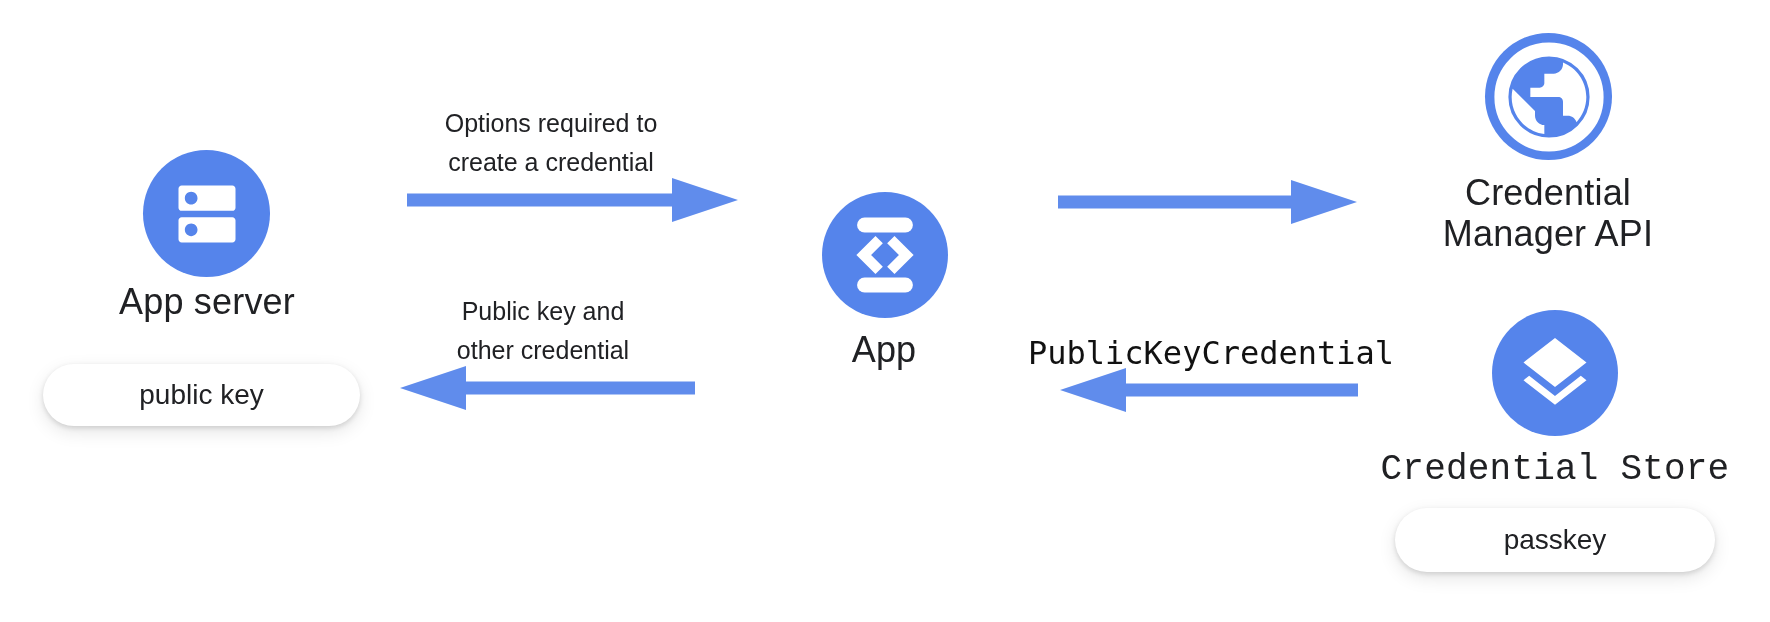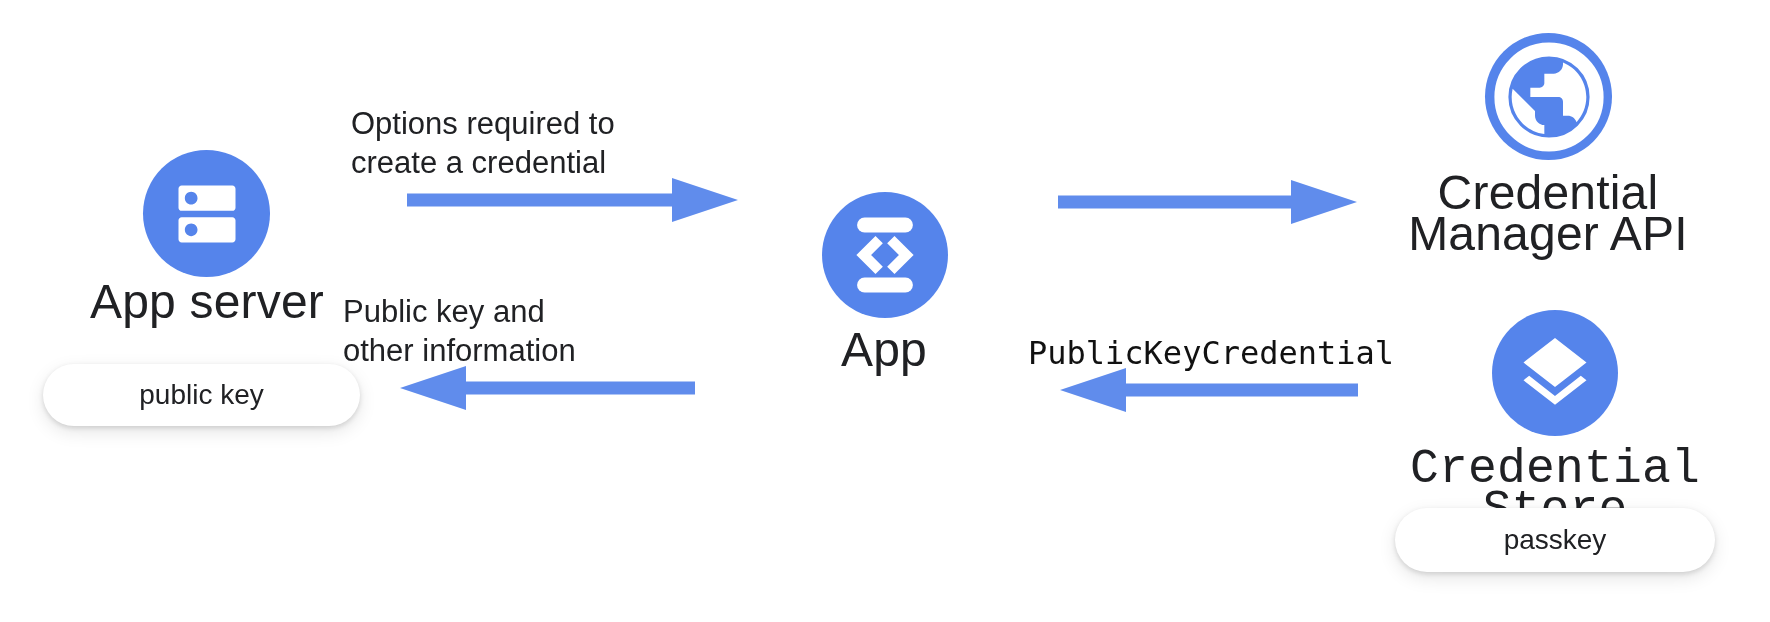--- a/index.html
+++ b/index.html
@@ -23,34 +23,34 @@
     background: #5584EB;
     display: flex;
     align-items: center;
     justify-content: center;
   }
 
   
   .node-label {
     position: absolute;
     color: #202124;
-    font-size: 48px;
+    font-size: 36px;
     font-weight: 500;
     text-align: center;
     line-height: 41px;
     letter-spacing: 0.2px;
   }
 
   
   .flow-label {
     position: absolute;
     color: #202124;
-    font-size: 31px;
+    font-size: 25px;
     font-weight: 400;
-    text-align: left;
+    text-align: center;
     line-height: 39px;
   }
   .mono-label {
     position: absolute;
     color: #111111;
     font-family: "DejaVu Sans Mono", "Liberation Mono", monospace;
     font-size: 32px;
     font-weight: 400;
     text-align: left;
     line-height: 36px;
@@ -118,21 +118,21 @@
       <path fill="#ffffff" d="M17.9 17.39c-.26-.81-1-1.39-1.9-1.39h-1v-3c0-.55-.45-1-1-1H8v-2h2c.55 0 1-.45 1-1V7h2c1.1 0 2-.9 2-2v-.41c2.93 1.19 5 4.06 5 7.41 0 2.08-.8 3.97-2.1 5.39z"></path>
     </svg>
   </div>
   <div class="node-label" style="left:1378px; top:172px; width:340px;">
     <div>Credential</div>
     <div>Manager API</div>
   </div>
 
   <div class="flow-label" style="left:343px; top:292px; width:400px;">
     <div>Public key and</div>
-    <div>other information</div>
+    <div>other credential</div>
   </div>
   <svg class="arrow-svg" style="left:400px; top:366px;" width="295" height="44" viewBox="0 0 295 44">
     <rect x="58" y="15.5" width="237" height="13" fill="#608CEC"></rect>
     <polygon points="66,0 0,22 66,44" fill="#608CEC"></polygon>
   </svg>
 
   <div class="mono-label" style="left:1028px; top:335px; width:400px;">PublicKeyCredential</div>
   <svg class="arrow-svg" style="left:1060px; top:368px;" width="298" height="44" viewBox="0 0 298 44">
     <rect x="58" y="15.5" width="240" height="13" fill="#608CEC"></rect>
     <polygon points="66,0 0,22 66,44" fill="#608CEC"></polygon>

